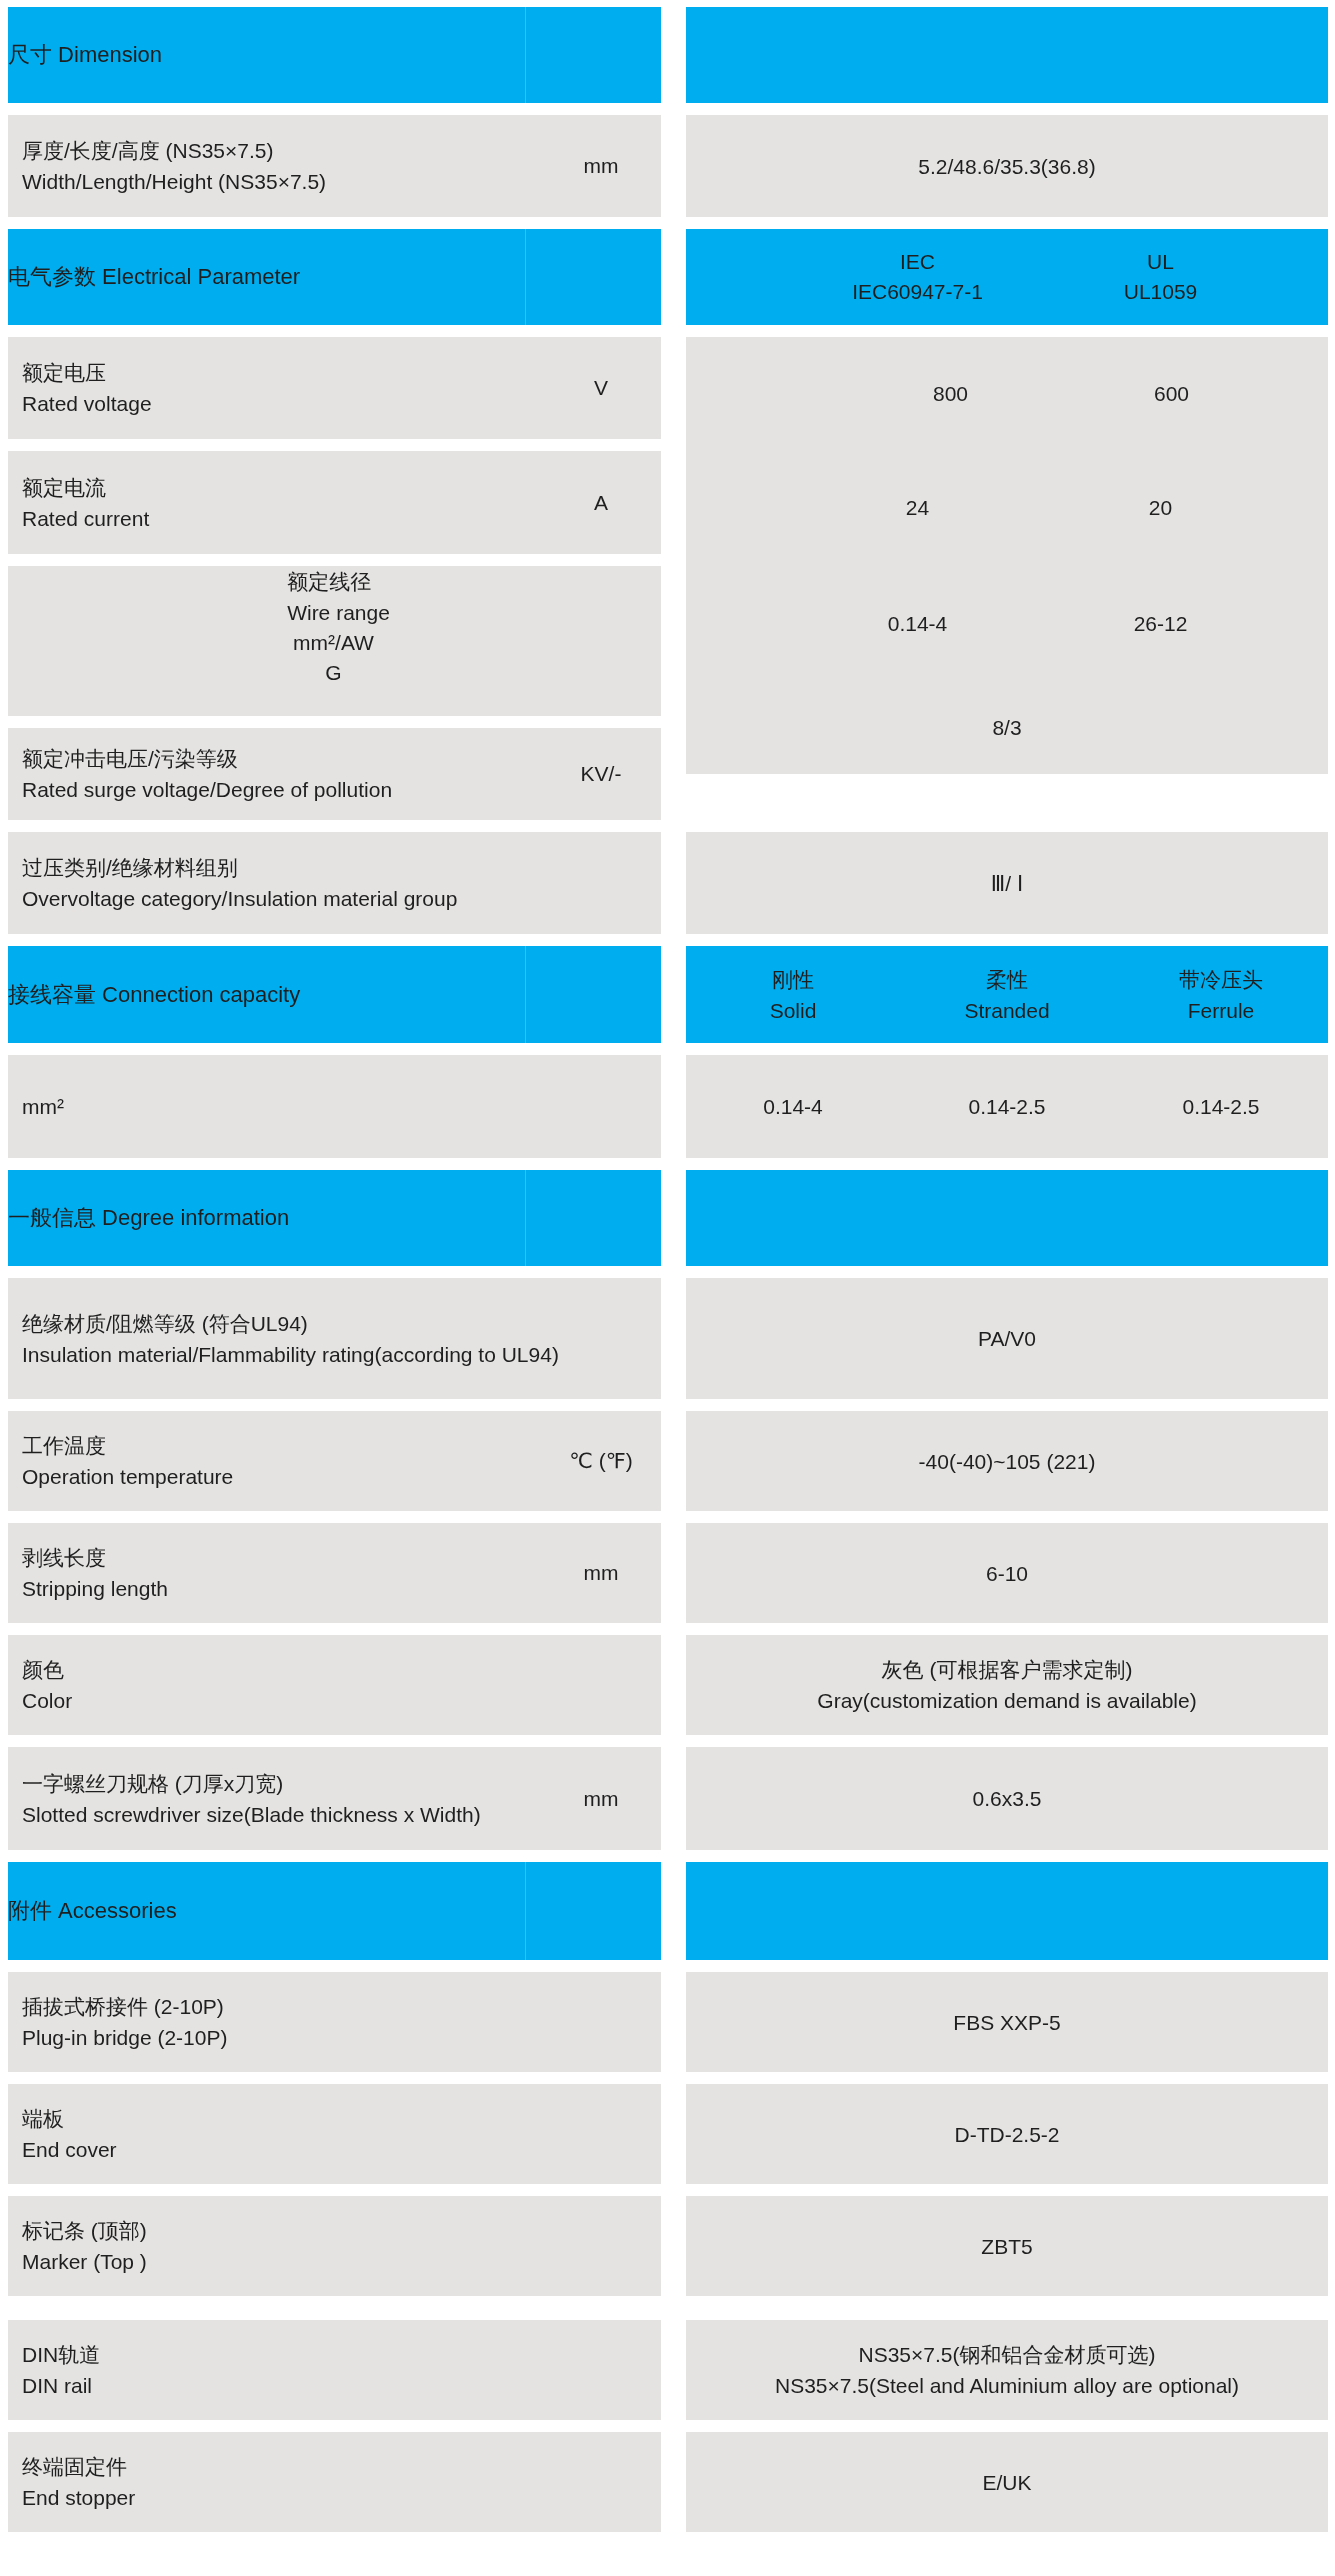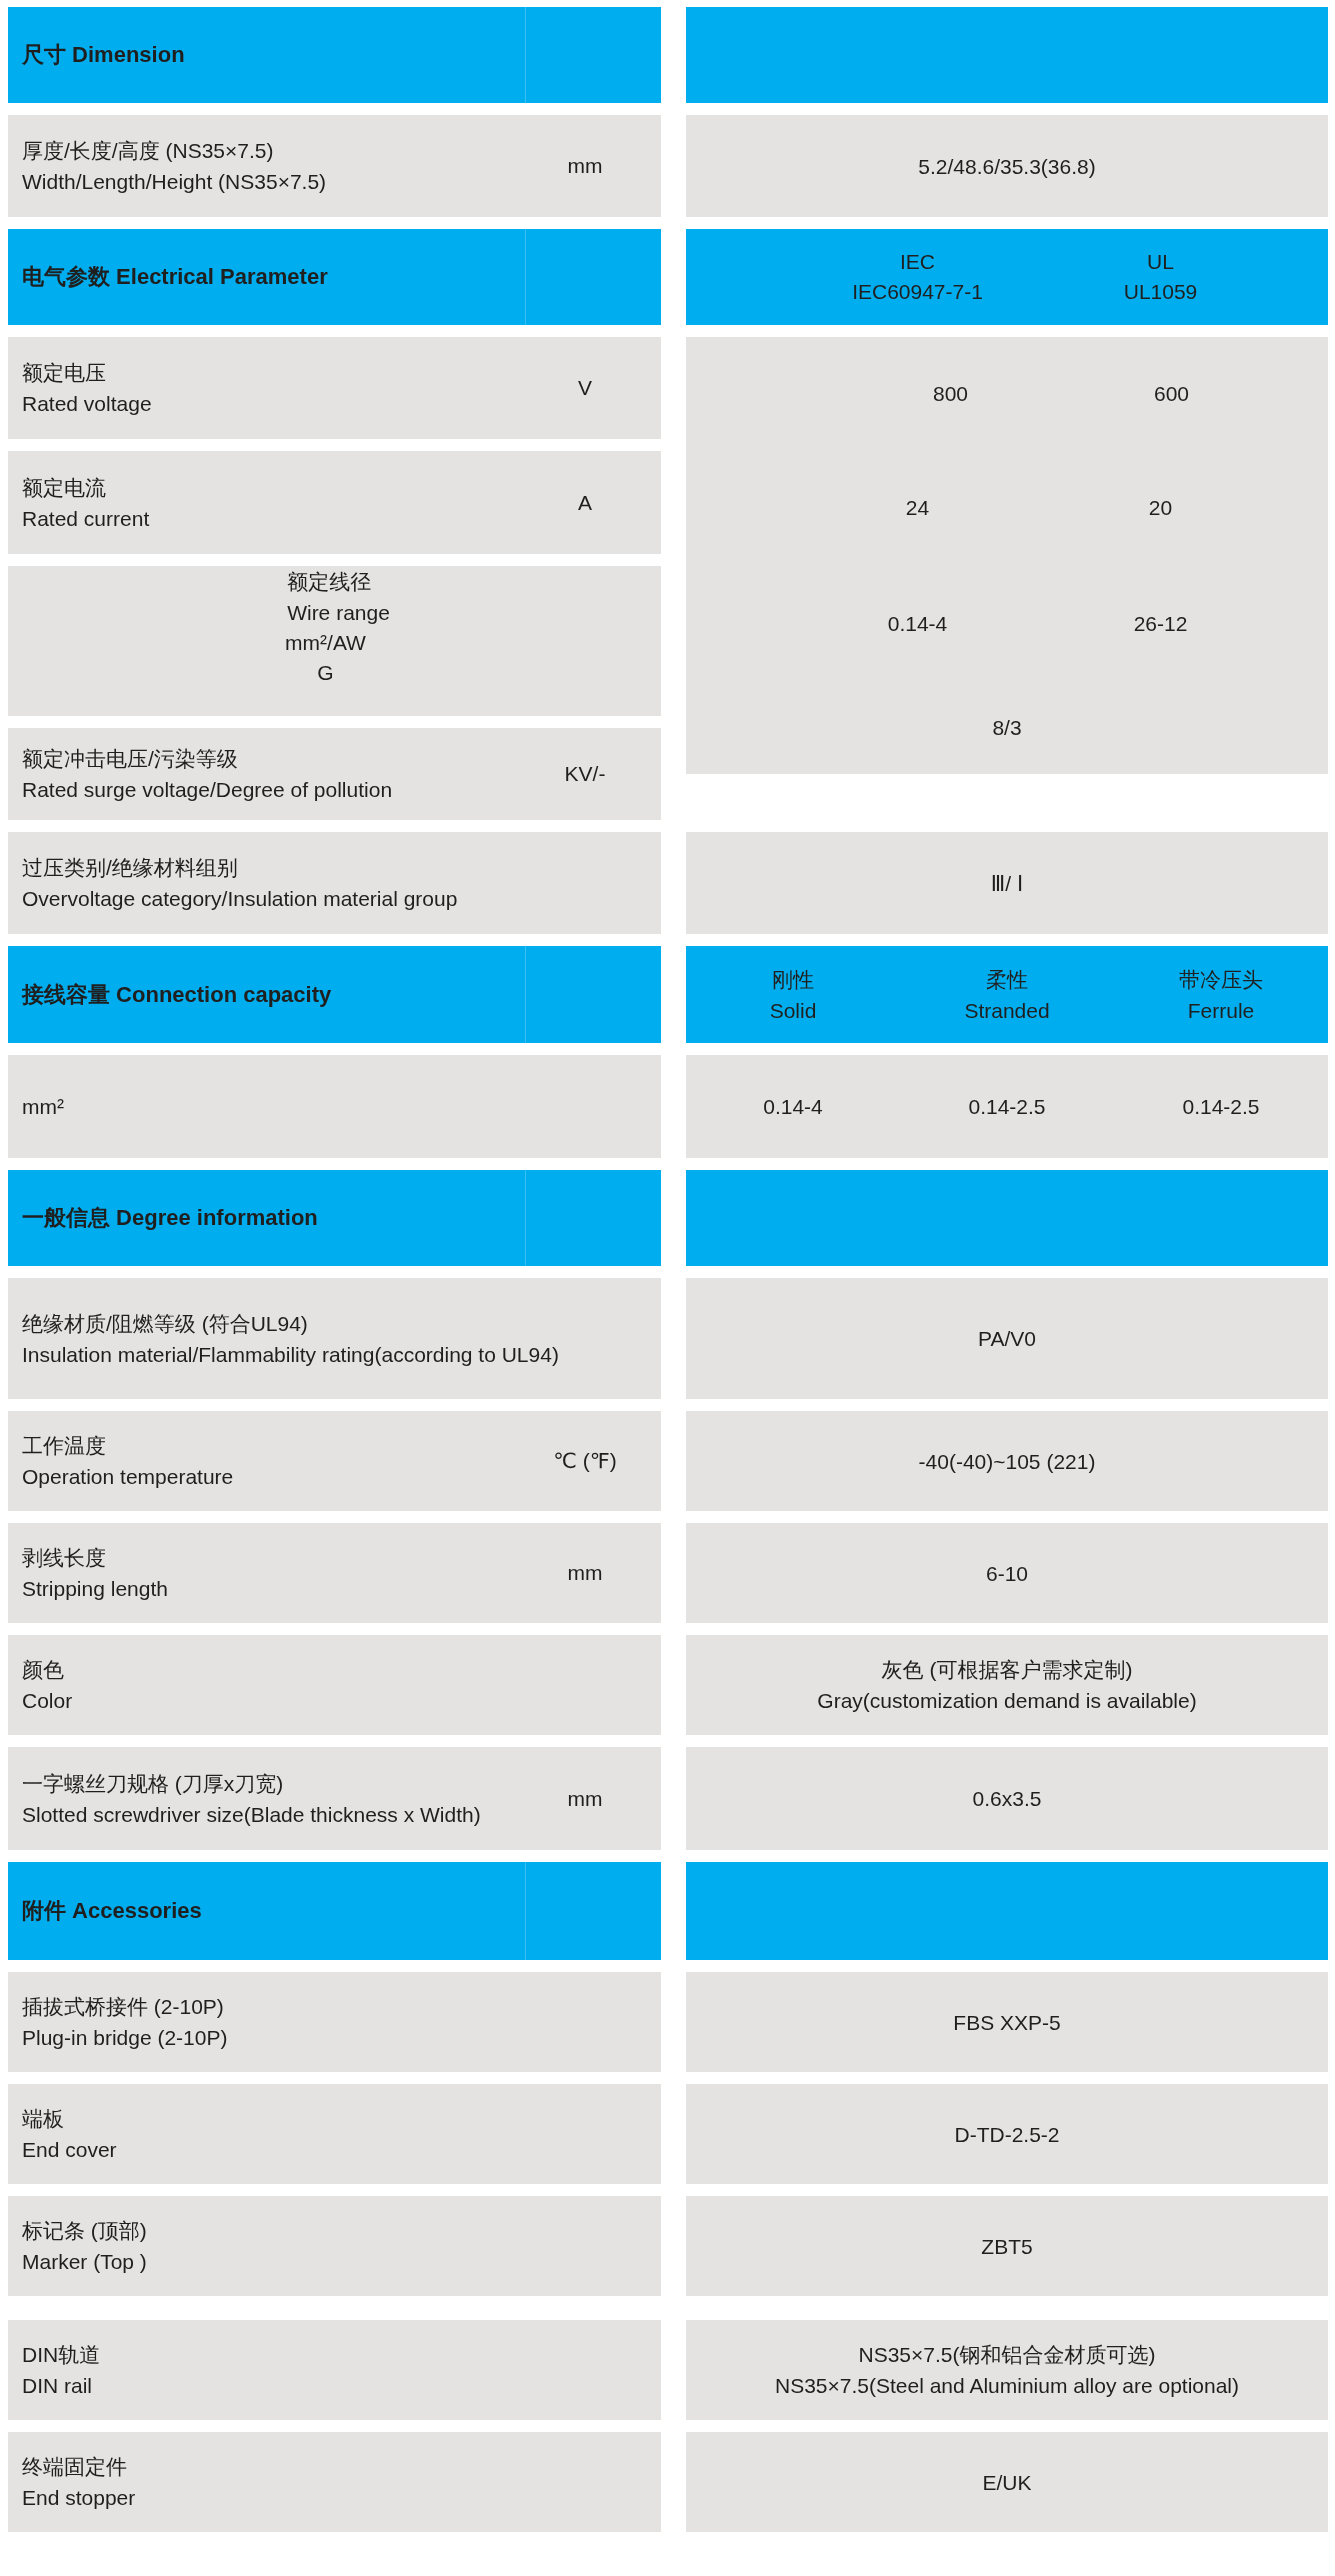--- a/index.html
+++ b/index.html
@@ -14,27 +14,27 @@
   .rcol{width:642px;flex:0 0 642px;}
   .cell{background:#e4e3e2;box-sizing:border-box;}
   .hdr{background:#00aeef;box-sizing:border-box;}
   
   .label-cell{
     display:flex;align-items:center;min-height:100px;
     padding-left:14px;box-sizing:border-box;
   }
   .label-lines{flex:1;line-height:31px;padding-right:6px;}
   .unit-box{
-    width:88px;flex:0 0 88px;margin-right:32px;text-align:center;
+    width:88px;flex:0 0 88px;margin-right:16px;text-align:center;
     word-break:break-all;line-height:30px;align-self:center;
   }
   
   .hdr-left{
     position:relative;display:flex;align-items:center;min-height:96px;
-    padding-left:14px;font-weight:bold;font-size:22px;
+    font-weight:normal;font-size:22px;
   }
   .hdr-left::after{
     content:"";position:absolute;top:0;bottom:0;right:135px;width:1px;
     background:rgba(255,255,255,0.22);
   }
   .hdr-right{min-height:96px;display:flex;align-items:center;}
   
   .value-cell{
     display:flex;flex-direction:column;align-items:center;justify-content:center;
     min-height:100px;text-align:center;line-height:31px;

